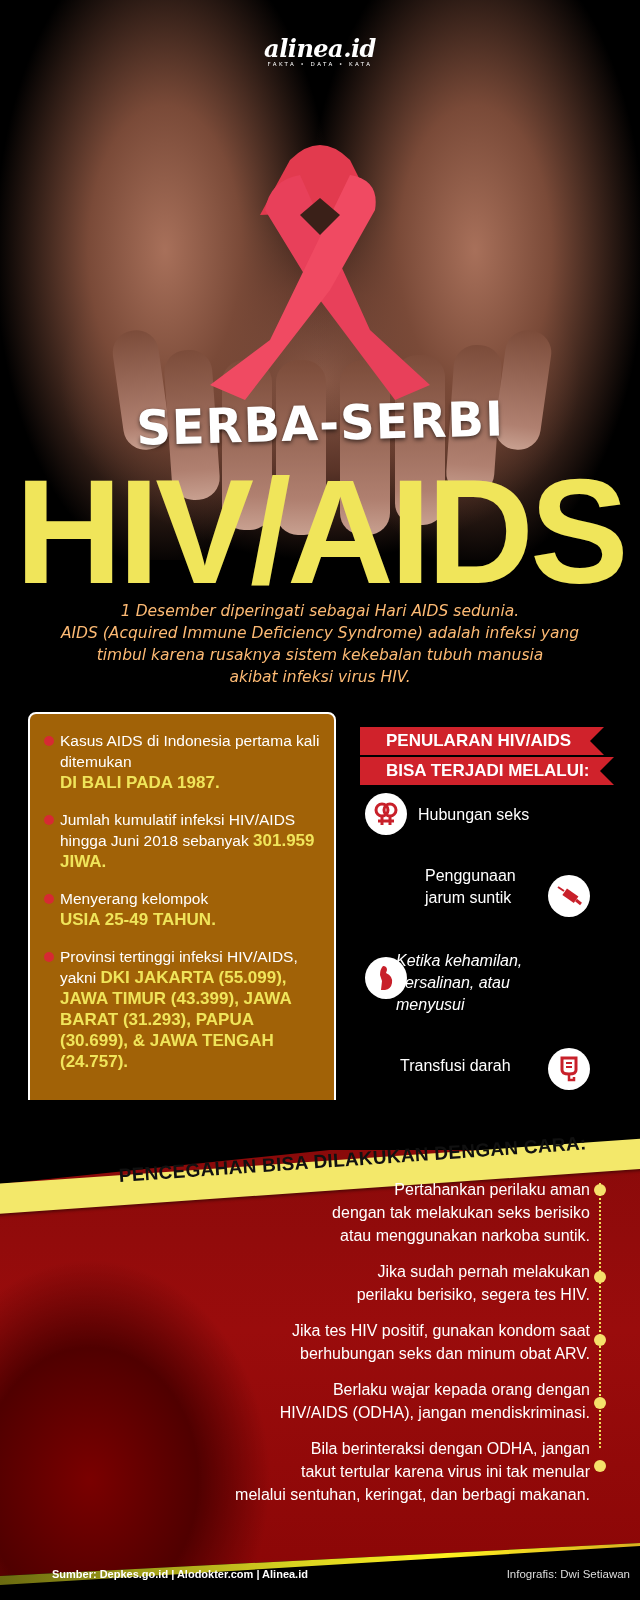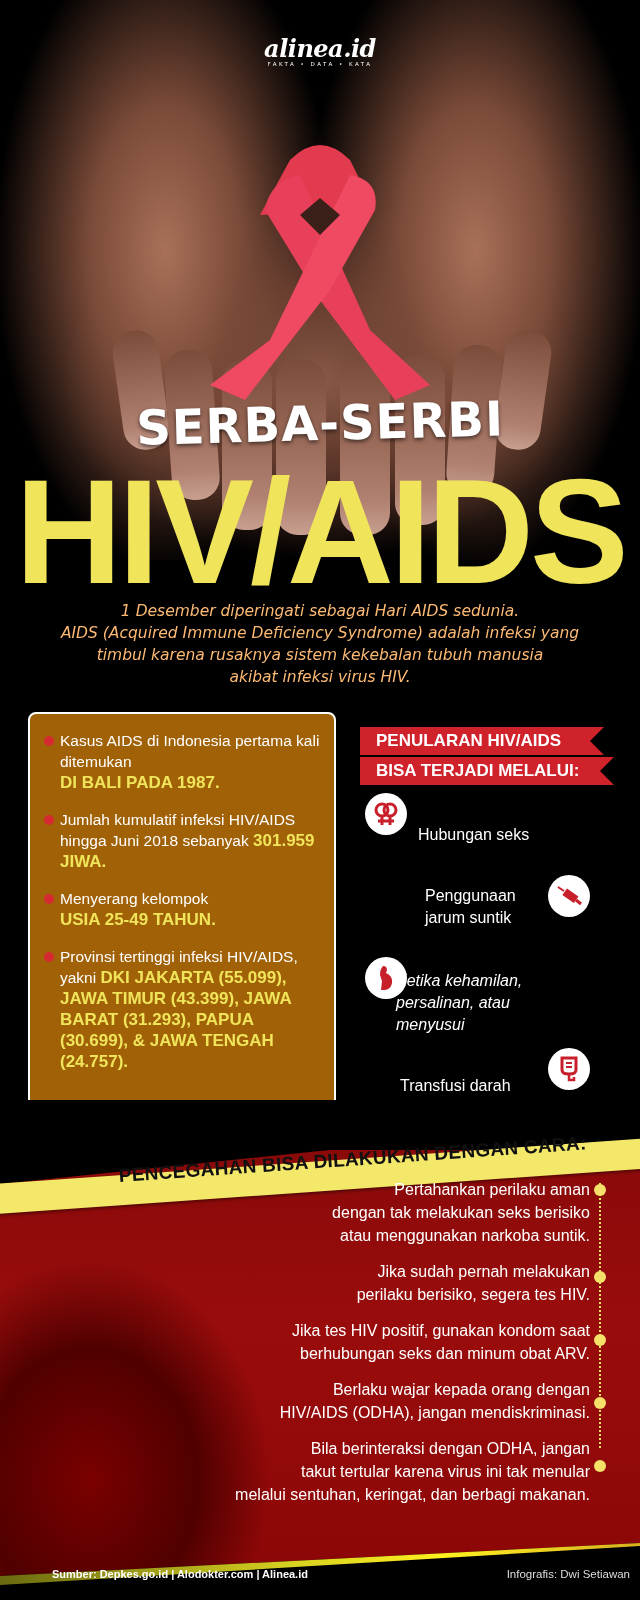--- a/index.html
+++ b/index.html
@@ -24,23 +24,23 @@
 
   .intro { position:absolute; left:0; width:640px; top:600px; text-align:center; font-family:"DejaVu Sans", sans-serif; font-style:italic; font-size:15.5px; line-height:22px; color:#fdba74; }
 
   
   .facts-box { position:absolute; left:28px; top:712px; width:308px; height:426px; border:2px solid #fff; border-radius:8px; background:#a16207; padding:16px 10px 10px 14px; }
   .fact { position:relative; padding-left:16px; font-size:15.5px; line-height:21px; color:#fff; margin-bottom:16px; font-family:"Liberation Sans", sans-serif; }
   .fact .dot { position:absolute; left:0; top:6px; width:10px; height:10px; border-radius:50%; background:#d62a33; }
   .hl { color:#f0e55a; font-weight:bold; font-size:17px; }
 
   
-  .banner { position:absolute; height:28px; background:#d0222b; color:#fff; font-family:"Liberation Sans", sans-serif; font-weight:bold; font-size:17px; line-height:28px; padding-left:16px; }
+  .banner { position:absolute; height:28px; background:#d0222b; color:#fff; font-family:"Liberation Sans", sans-serif; font-weight:bold; font-size:17px; line-height:28px; padding-left:26px; }
   .banner::after { content:""; position:absolute; right:-14px; top:0; border-top:14px solid #d0222b; border-bottom:14px solid #d0222b; border-right:14px solid transparent; }
-  .trans-item { position:absolute; font-family:"Liberation Sans", sans-serif; font-size:16px; line-height:22px; color:#fff;margin-top:20px; }
+  .trans-item { position:absolute; font-family:"Liberation Sans", sans-serif; font-size:16px; line-height:22px; color:#fff; }
   .icon-circle { position:absolute; width:42px; height:42px; border-radius:50%; background:#fff; display:flex; align-items:center; justify-content:center; }
 
   
   .prev-bg { position:absolute; left:0; top:1150px; width:640px; height:450px;
     background: radial-gradient(ellipse 180px 220px at 90px 330px, #7a0000 0%, #500000 60%, rgba(80,0,0,0) 100%), linear-gradient(180deg,#8a0a0a 0%,#9a0c0c 40%,#8a0606 100%);
     clip-path: polygon(0 0, 100% 0, 100% 100%, 0 100%); }
   .prev-top-black { position:absolute; left:0; top:1100px; width:640px; height:120px; background:#000; clip-path:polygon(0 0,100% 0,100% 15%,0 70%); }
   .yellow-band { position:absolute; left:-20px; top:1148px; width:700px; height:30px; background:#f3e86a; transform:rotate(-4deg); transform-origin:left top; box-shadow:0 2px 3px rgba(0,0,0,0.4); }
   .yellow-band-text { position:absolute; left:118px; top:1128px; font-family:"Liberation Sans", sans-serif; font-weight:bold; font-size:19px; color:#111; transform:rotate(-4deg); transform-origin:left top; letter-spacing:0.3px; white-space:nowrap; }
 

